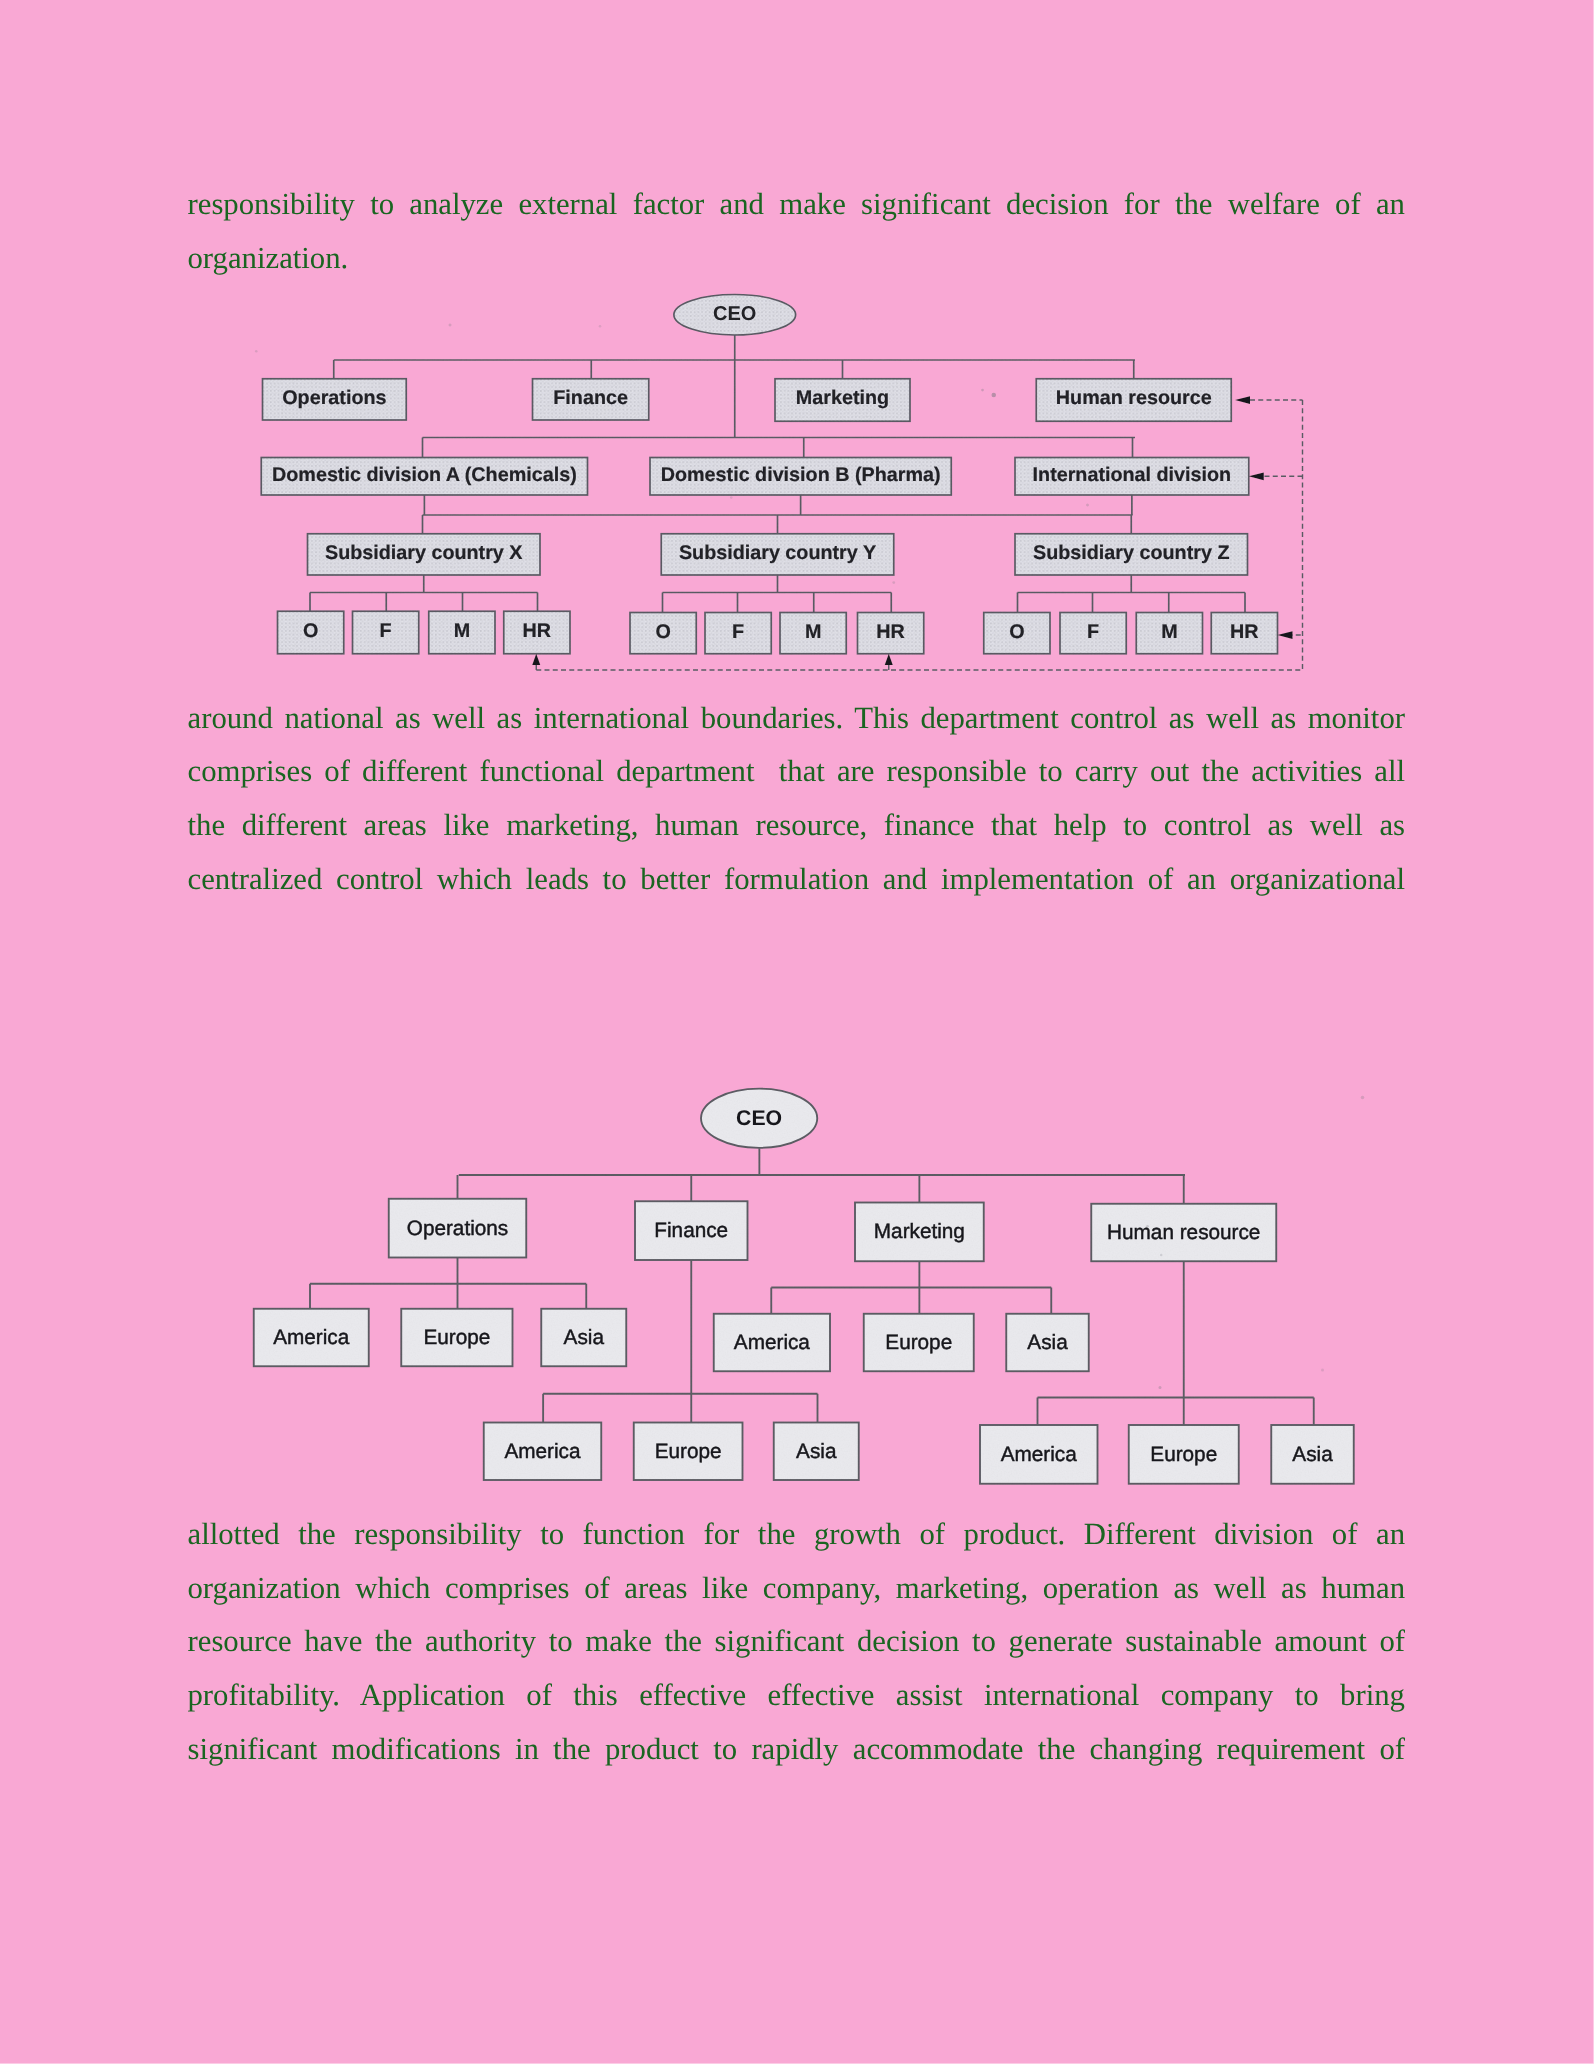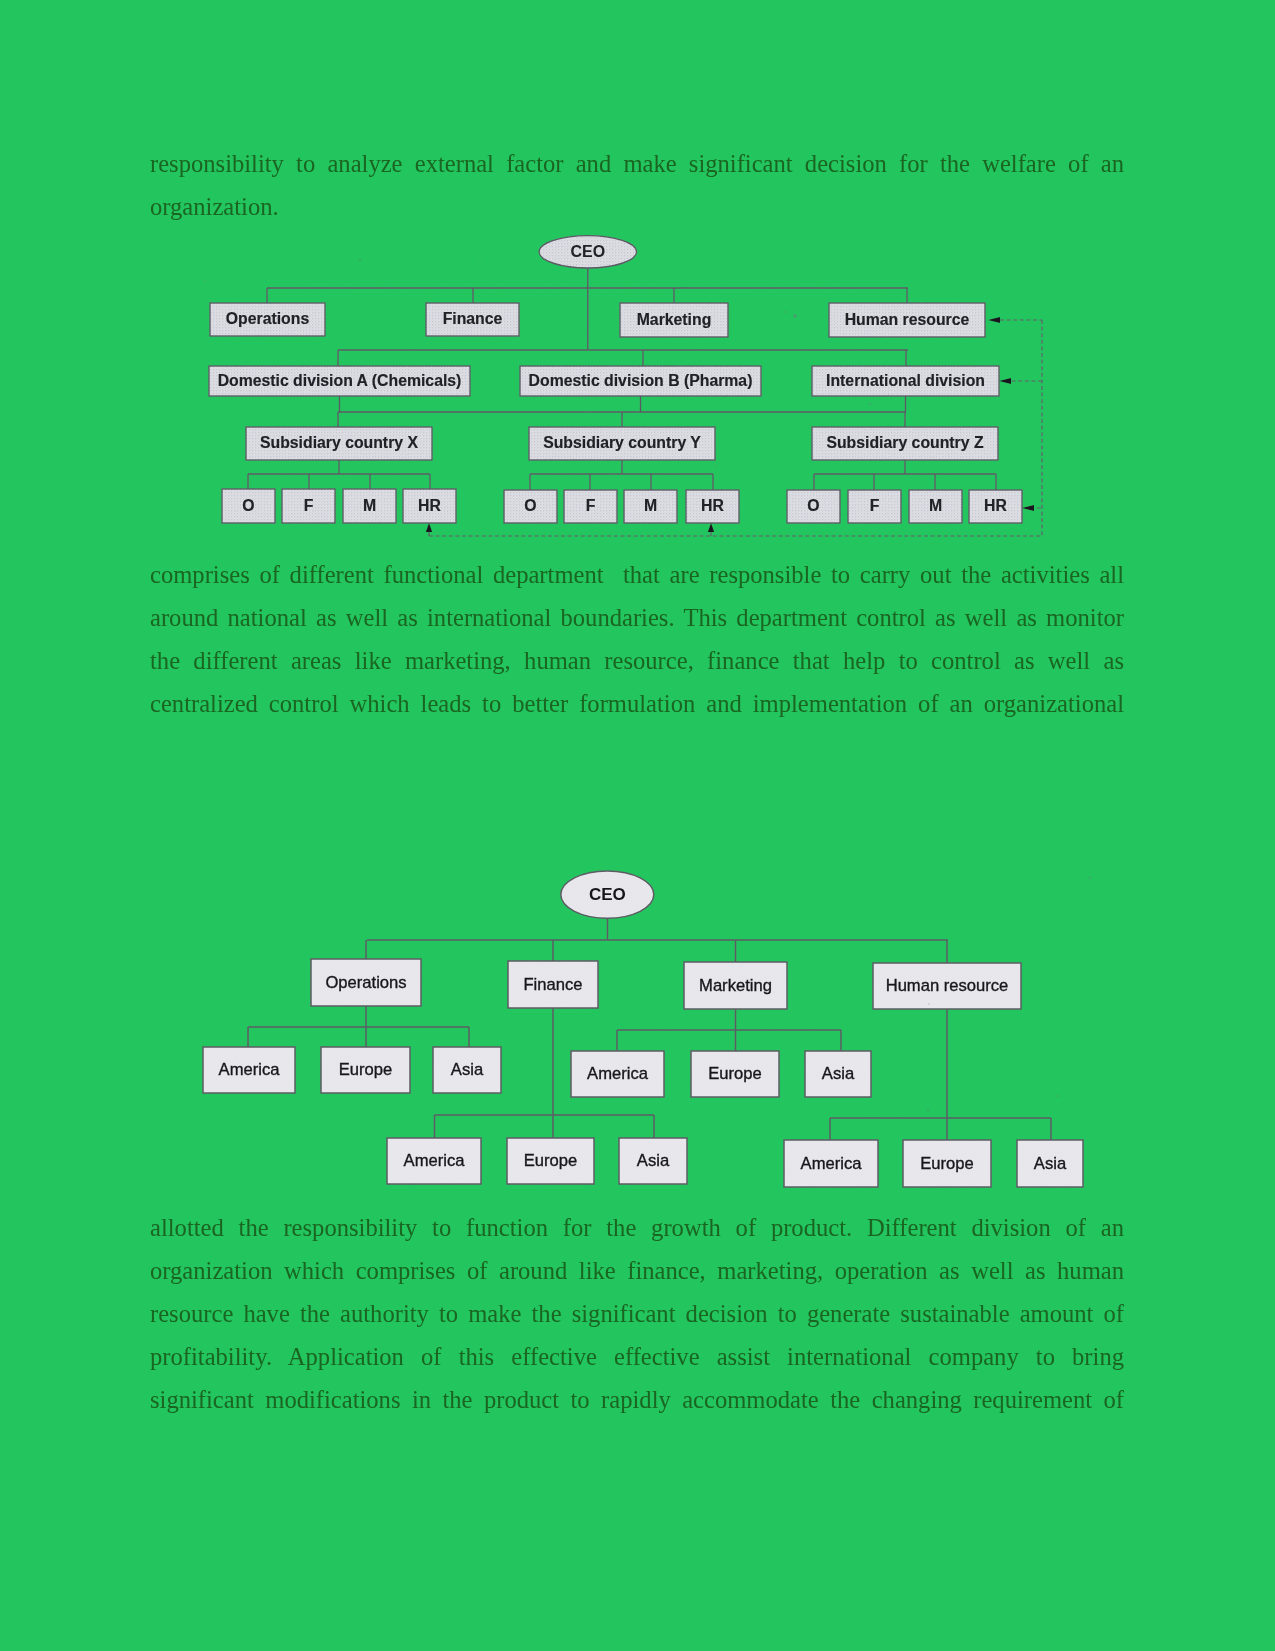--- a/index.html
+++ b/index.html
@@ -1,19 +1,19 @@
 <!DOCTYPE html>
 <html><head>
 <meta charset="utf-8">
 <title>Document</title>
 <style>
   html,body{margin:0;padding:0;background:#fff;}
   body{width:1275px;height:1651px;overflow:hidden;
        font-family:"Liberation Serif",serif;-webkit-font-smoothing:antialiased;}
-  .page{position:relative;width:1275px;height:1651px;background:#22c55e;}
+  .page{position:relative;width:1275px;height:1651px;background:#f9a8d4;}
   .para{position:absolute;left:150px;width:974px;color:#1a6521;
         font-size:24.6px;font-family:"Liberation Serif",serif;}
   .ln{width:974px;line-height:43px;text-align:justify;text-align-last:justify;
       white-space:pre-wrap;}
   .ln.last{text-align-last:left;}
   .ln b{font-weight:bold;}
   .fig{position:absolute;overflow:hidden;}
 </style>
 </head>
 <body>
@@ -185,22 +185,22 @@
         <circle cx="360" cy="260" r="1.2" fill="#6b6b73" fill-opacity="0.25"></circle>
         <circle cx="480" cy="261" r="1" fill="#6b6b73" fill-opacity="0.2"></circle>
         <circle cx="205" cy="281" r="1" fill="#6b6b73" fill-opacity="0.22"></circle>
         <circle cx="795" cy="316" r="1.8" fill="#6b6b73" fill-opacity="0.45"></circle>
         <circle cx="786" cy="312" r="1.1" fill="#6b6b73" fill-opacity="0.3"></circle>
         <circle cx="870" cy="404" r="1.2" fill="#6b6b73" fill-opacity="0.25"></circle>
         <circle cx="715" cy="466" r="1.1" fill="#6b6b73" fill-opacity="0.22"></circle>
         <circle cx="585" cy="398" r="1" fill="#6b6b73" fill-opacity="0.2"></circle>
       </svg></div>
   <div class="para" id="para-1" style="top: 553px;">
+      <div class="ln">around national as well as international boundaries. This department control as well as monitor</div>
       <div class="ln">comprises of different functional department  that are responsible to carry out the activities all</div>
-      <div class="ln">around national as well as international boundaries. This department control as well as monitor</div>
       <div class="ln">the different areas like marketing, human resource, finance that help to control as well as</div>
       <div class="ln">centralized control which leads to better formulation and implementation of an organizational</div>
     </div>
   <div class="fig" id="fig2" style="left:0;top:0;width:1275px;height:1651px;pointer-events:none;"><svg width="1275" height="1651" viewBox="0 0 1275 1651" filter="url(#fig2-scan)">
         <defs>
           <filter id="fig2-scan" x="-2%" y="-2%" width="104%" height="104%">
             <feTurbulence type="fractalNoise" baseFrequency="0.9" numOctaves="3" seed="3" result="n"></feTurbulence>
             <feColorMatrix in="n" type="saturate" values="0" result="ng"></feColorMatrix>
             <feComponentTransfer in="ng" result="nc">
               <feFuncA type="linear" slope="0.1" intercept="0"></feFuncA>
@@ -303,18 +303,18 @@
           <text x="1050" y="1163.3" text-anchor="middle" dominant-baseline="central" font-size="16.6" font-family="&quot;Liberation Sans&quot;, sans-serif" font-weight="normal" fill="#17171b" stroke="#17171b" stroke-width="0.35">Asia</text>
         </g>
         <circle cx="928" cy="1110" r="1.2" fill="#6b6b73" fill-opacity="0.3"></circle>
         <circle cx="918" cy="981" r="1.1" fill="#6b6b73" fill-opacity="0.25"></circle>
         <circle cx="929" cy="1004" r="1" fill="#6b6b73" fill-opacity="0.2"></circle>
         <circle cx="1090" cy="878" r="1.4" fill="#6b6b73" fill-opacity="0.25"></circle>
         <circle cx="1058" cy="1096" r="1.2" fill="#6b6b73" fill-opacity="0.2"></circle>
       </svg></div>
   <div class="para" id="para-2" style="top: 1206px;">
       <div class="ln">allotted the responsibility to function for the growth of product. Different division of an</div>
-      <div class="ln">organization which comprises of around like finance, marketing, operation as well as human</div>
+      <div class="ln">organization which comprises of areas like company, marketing, operation as well as human</div>
       <div class="ln">resource have the authority to make the significant decision to generate sustainable amount of</div>
       <div class="ln">profitability. Application of this effective effective assist international company to bring</div>
       <div class="ln">significant modifications in the product to rapidly accommodate the changing requirement of</div>
     </div>
 </div>
 
 </body></html>

